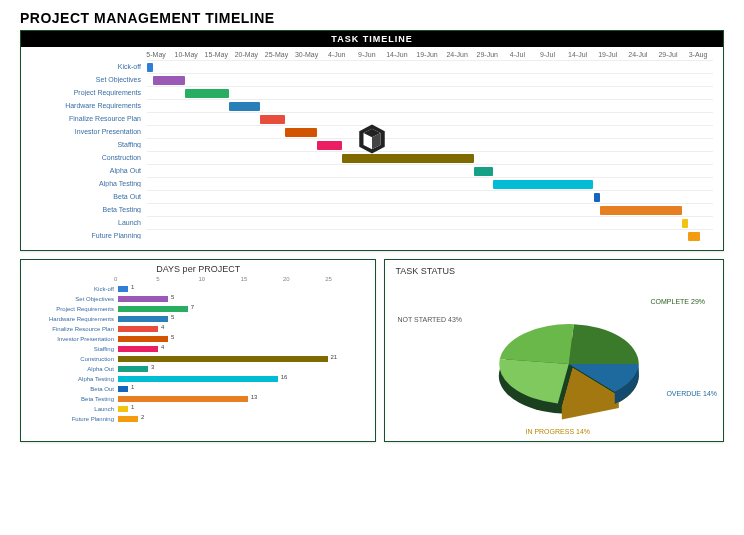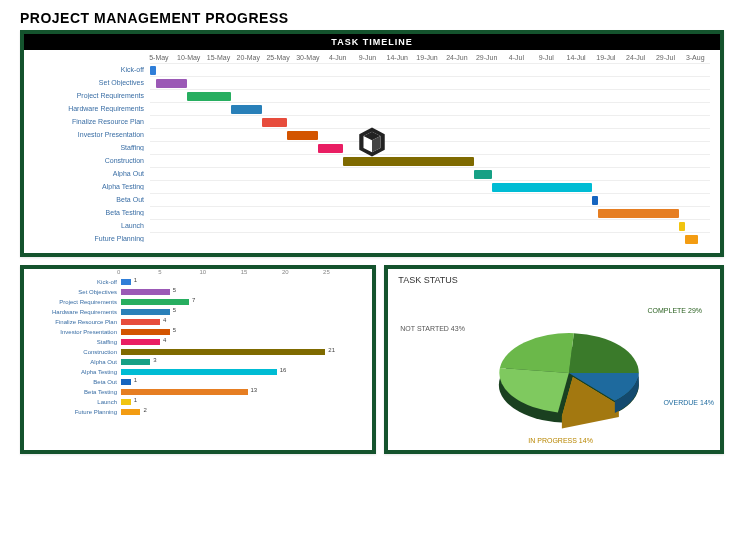--- a/index.html
+++ b/index.html
@@ -1,18 +1,18 @@
 <!DOCTYPE html>
 <html><head>
 <meta charset="utf-8">
 <style>
 body{margin:0;font-family:Arial,sans-serif;background:#fff;width:744px;height:535px;overflow:hidden}
 .dashboard{padding:10px 20px 20px 20px;background:#fff}
 .title{font-weight:bold;font-size:14px;letter-spacing:0.5px;margin-bottom:4px}
-.panel{background:#fff;border:4px solid #14532d;box-shadow:0 1px 2px rgba(0,0,0,0.1)}
+.panel{background:#fff;border:1px solid #14532d;box-shadow:0 1px 2px rgba(0,0,0,0.1)}
 .timeline-panel{margin-bottom:8px}
 .black-header{background:#000;color:#fff;text-align:center;font-size:9px;font-weight:bold;padding:3px 0;letter-spacing:1px}
 .gantt-wrap{position:relative;padding:4px 10px 8px 10px}
 .gantt-dates{display:flex;font-size:7px;color:#666;padding-left:110px;margin-bottom:2px}
 .gantt-date{flex:1;text-align:center;white-space:nowrap}
 .gantt-row{display:flex;align-items:center;height:13px;position:relative}
 .gantt-label{width:110px;text-align:right;font-size:7px;color:#3a6ea5;padding-right:6px;white-space:nowrap;overflow:hidden}
 .gantt-track{flex:1;position:relative;height:13px;border-top:1px solid #eee}
 .gantt-bar{position:absolute;height:9px;top:2px;border-radius:1px}
 .bottom-row{display:flex;gap:8px}
@@ -29,21 +29,21 @@
 .hbar-bar{height:6px;position:absolute;top:1px;left:0}
 .hbar-val{position:absolute;font-size:6px;color:#444;top:-1px}
 .pie-wrap{position:relative;height:165px}
 .pie-label{position:absolute;font-size:7px;color:#555;white-space:nowrap}
 .logo{position:absolute;left:50%;top:50%;transform:translate(-50%,-50%);z-index:10}
 </style>
 </head>
 <body>
 
 <div class="dashboard">
-  <div class="title">PROJECT MANAGEMENT PROGRESS</div>
+  <div class="title">PROJECT MANAGEMENT TIMELINE</div>
 
   <div class="panel timeline-panel" style="position:relative">
     <div class="black-header">TASK TIMELINE</div>
     <div class="gantt-wrap">
       <div class="gantt-dates" id="gantt-dates">
           <div class="gantt-date">5-May</div>
           <div class="gantt-date">10-May</div>
           <div class="gantt-date">15-May</div>
           <div class="gantt-date">20-May</div>
           <div class="gantt-date">25-May</div>
@@ -154,20 +154,21 @@
         <polygon points="20,3 35,11 35,29 20,37 5,29 5,11" fill="#222"></polygon>
         <polygon points="20,8 30,13 30,27 20,32 10,27 10,13" fill="#fff"></polygon>
         <polygon points="20,8 30,13 20,18 10,13" fill="#222"></polygon>
         <polygon points="20,18 30,13 30,27 20,32" fill="#444"></polygon>
       </svg>
     </div>
   </div>
 
   <div class="bottom-row">
     <div class="panel days-panel">
+      <div class="chart-title">DAYS per PROJECT</div>
       <div class="hbar-wrap">
         <div class="hbar-axis" id="hbar-axis">
             <div class="hbar-tick">0</div>
             <div class="hbar-tick">5</div>
             <div class="hbar-tick">10</div>
             <div class="hbar-tick">15</div>
             <div class="hbar-tick">20</div>
             <div class="hbar-tick">25</div>
           </div>
         <div id="hbar-rows">

